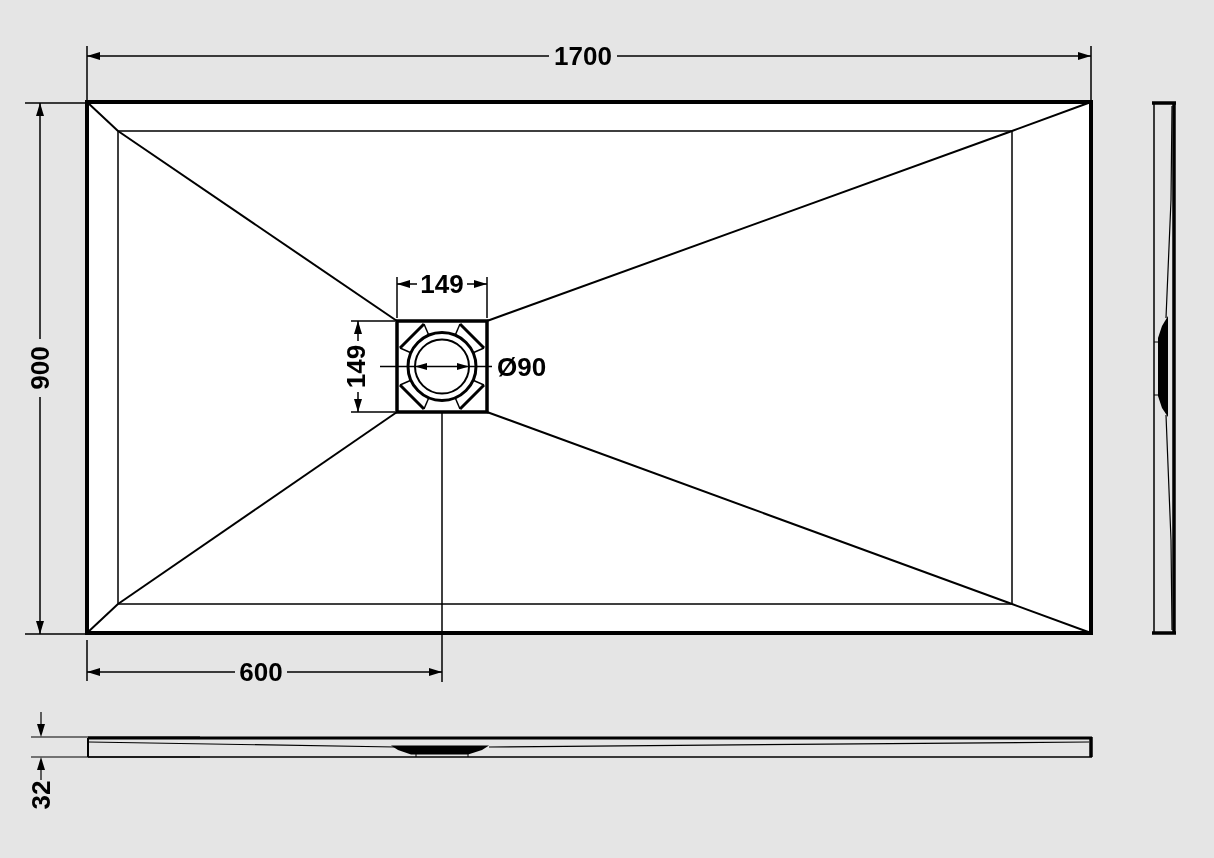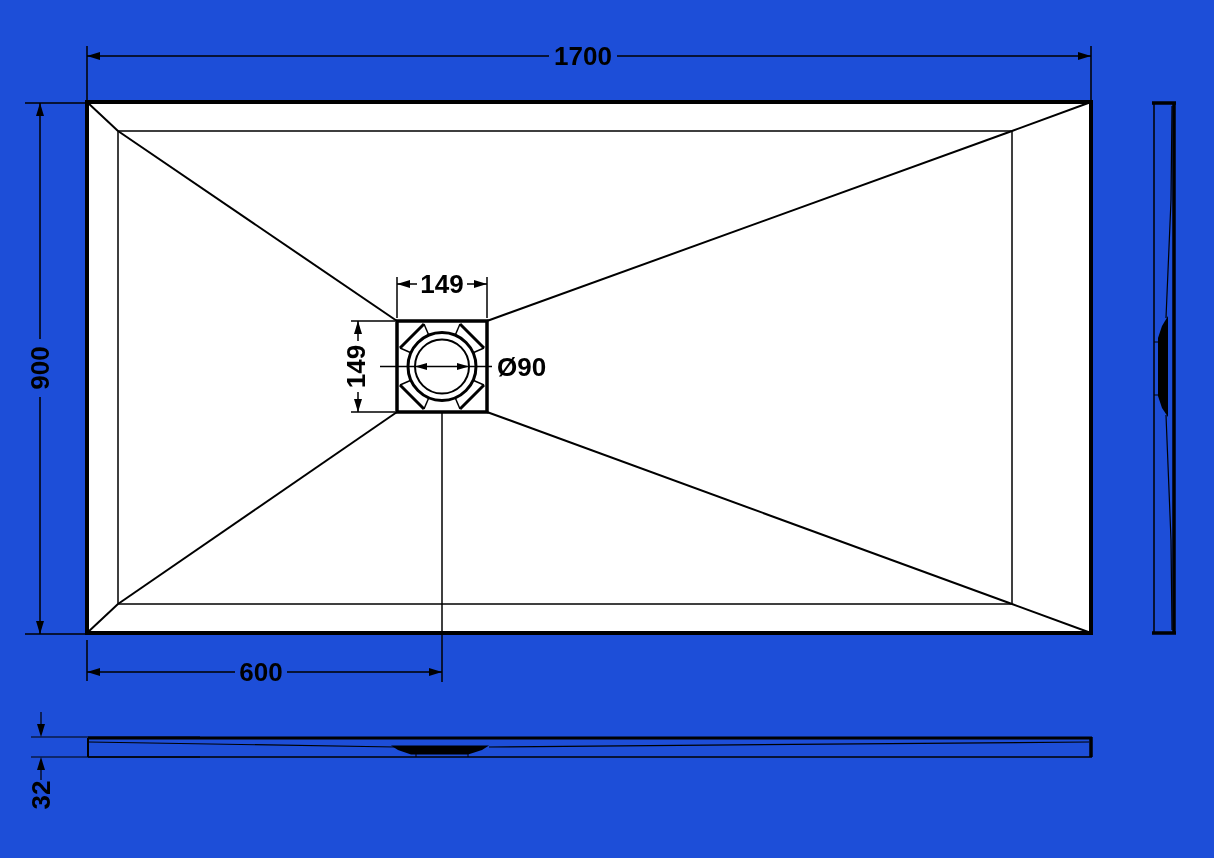--- a/index.html
+++ b/index.html
@@ -1,16 +1,16 @@
 <!DOCTYPE html>
 <html><head>
 <meta charset="utf-8">
 <style>
   html,body{margin:0;padding:0;background:#ffffff;}
-  .canvas{width:1214px;height:858px;position:relative;background:#1d4ed8;overflow:hidden;}
+  .canvas{width:1214px;height:858px;position:relative;background:#e5e5e5;overflow:hidden;}
   svg{display:block;}
   .dim-text{font-family:"Liberation Sans",sans-serif;font-weight:bold;font-size:26px;fill:#000;}
   line,polyline,path.stroke-only{stroke:#000;fill:none;}
 </style>
 </head>
 <body>
 
 <div class="canvas">
 <svg width="1214" height="858" viewBox="0 0 1214 858" xmlns="http://www.w3.org/2000/svg">
 

